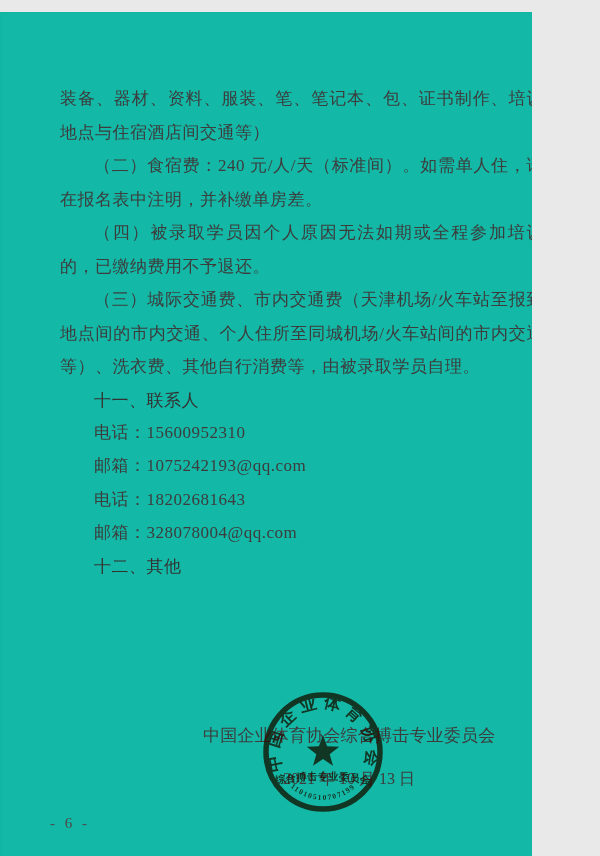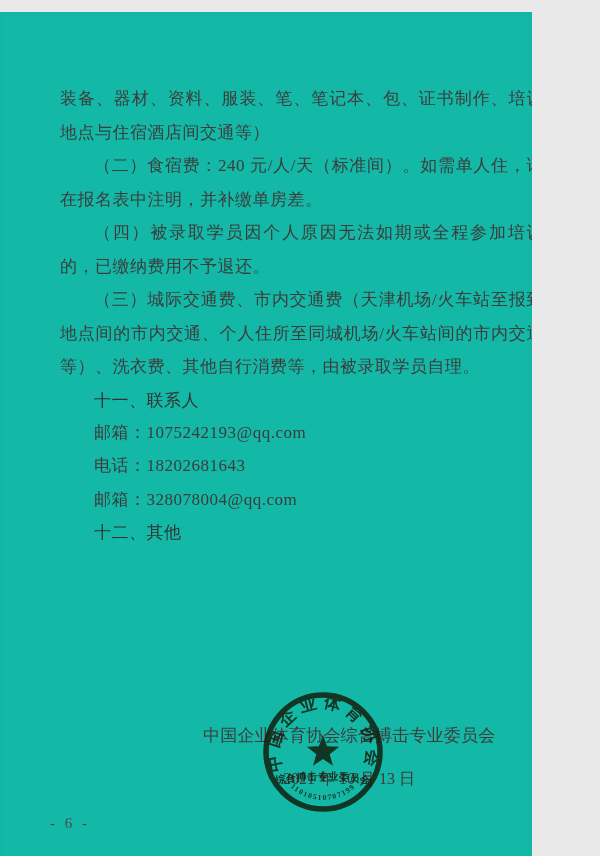--- a/index.html
+++ b/index.html
@@ -67,20 +67,21 @@
 
 <div class="page">
 
   <div class="content">
     <p class="para">装备、器材、资料、服装、笔、笔记本、包、证书制作、培训地点与住宿酒店间交通等）</p>
     <p class="para indent">（二）食宿费：240 元/人/天（标准间）。如需单人住，请在报名表中注明，并补缴单房差。</p>
     <p class="para indent">（四）被录取学员因个人原因无法如期或全程参加培训的，已缴纳费用不予退还。</p>
     <p class="para indent">（三）城际交通费、市内交通费（天津机场/火车站至报到地点间的市内交通、个人住所至同城机场/火车站间的市内交通等）、洗衣费、其他自行消费等，由被录取学员自理。</p>
 
     <div class="heading">十一、联系人</div>
+    <div class="cline">电话：15600952310</div>
     <div class="cline">邮箱：1075242193@qq.com</div>
     <div class="cline">电话：18202681643</div>
     <div class="cline">邮箱：328078004@qq.com</div>
 
     <div class="heading">十二、其他</div>
   </div>
 
 
   <div class="signature">中国企业体育协会综合搏击专业委员会</div>
 

